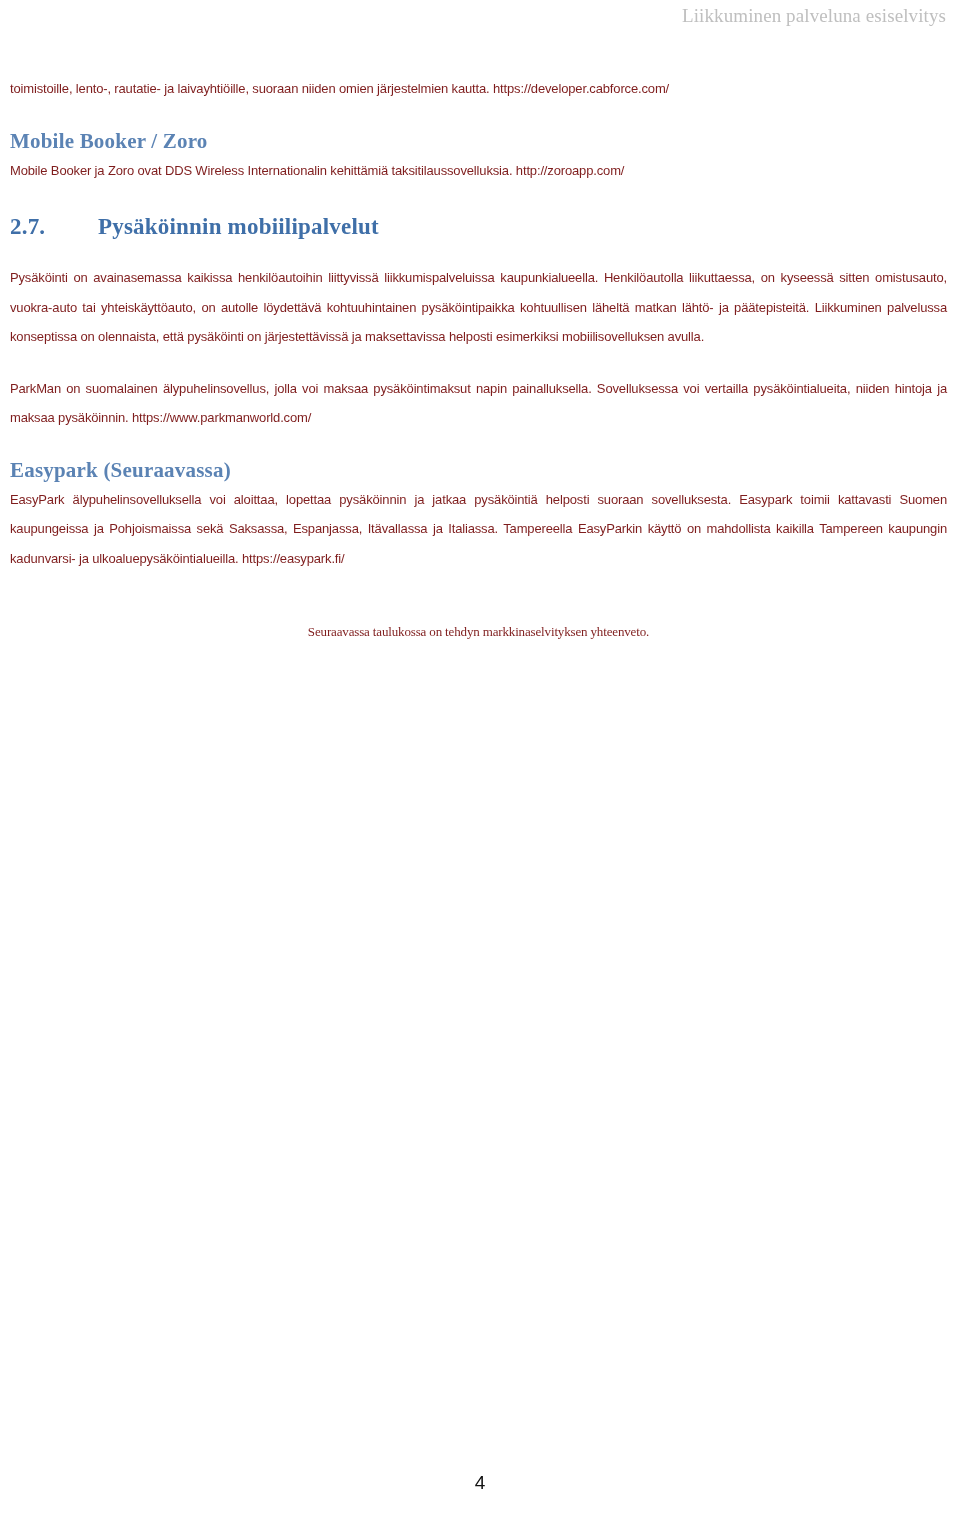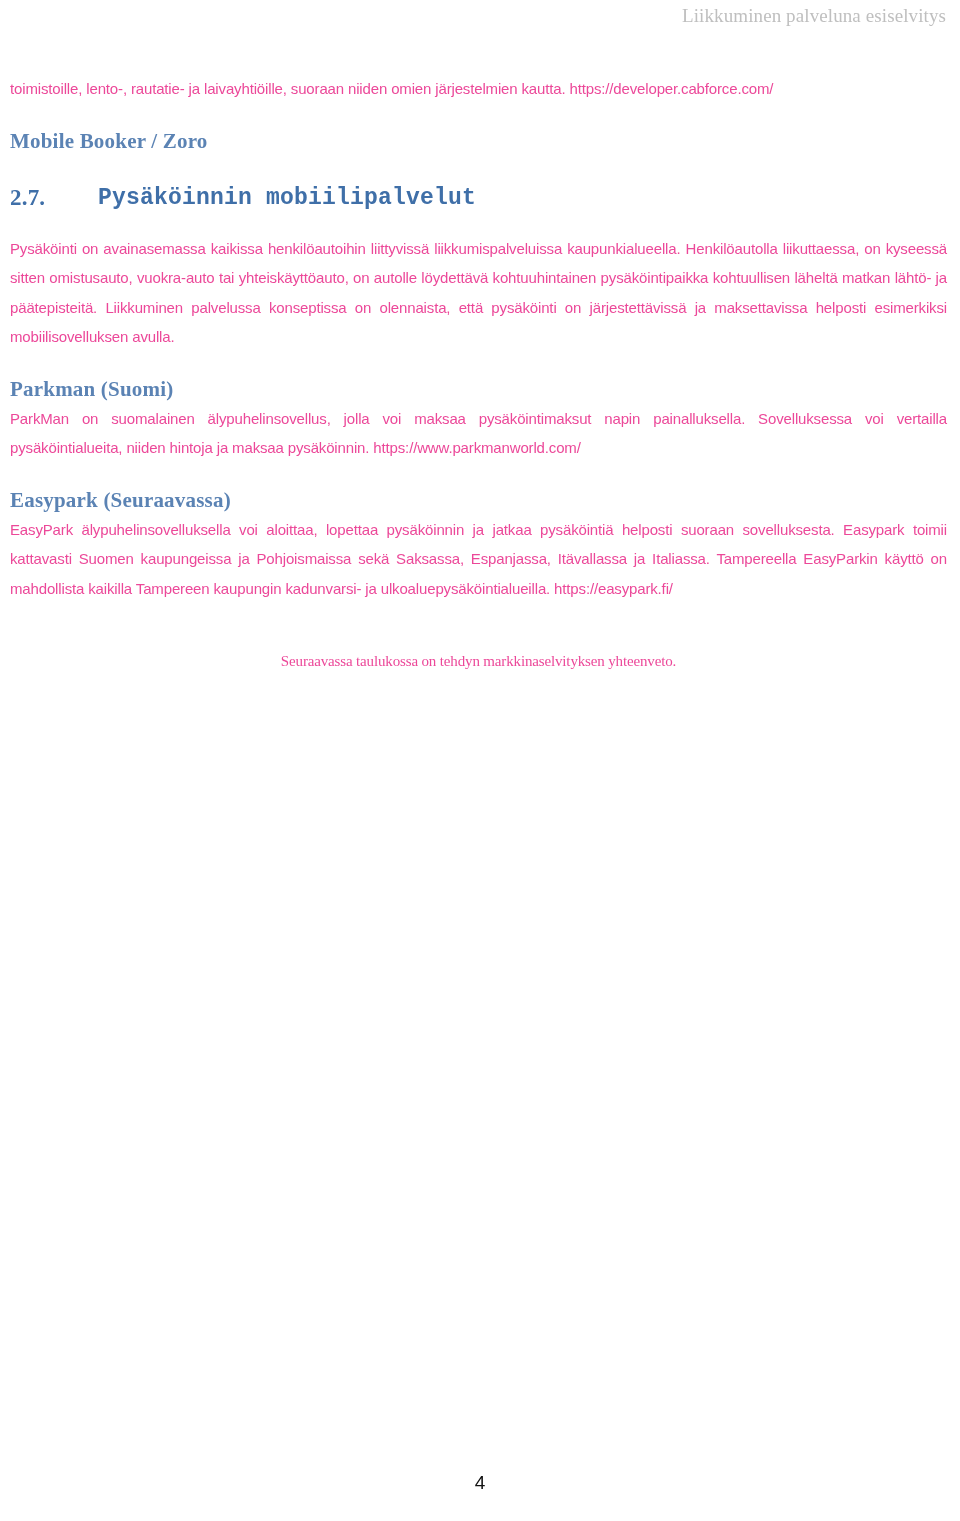--- a/index.html
+++ b/index.html
@@ -42,23 +42,23 @@
   .content {
     position: absolute;
     left: 10px;
     top: 74px;
     width: 937px;
   }
 
   p.body {
     margin: 0;
     font-family: "Liberation Sans", sans-serif;
-    font-size: 15px;
+    font-size: 13px;
     line-height: 29.5px;
-    color: #ec4899;
+    color: #7f1d1d;
     text-align: justify;
     text-justify: inter-word;
     letter-spacing: -0.15px;
   }
   p.body.nojust { text-align: center; font-family: Liberation Serif, serif; }
 
   
   h3.subhead {
     margin: 0;
     font-family: "Liberation Serif", serif;
@@ -79,21 +79,21 @@
     color: #3f6fa8;
     letter-spacing: 0.2px;
     display: flex;
     align-items: center;
   }
   h2.section .num {
     display: inline-block;
     width: 88px;
     flex: 0 0 88px;
   }
-  h2.section .ttl { display: inline-block; font-family: Liberation Mono, monospace; }
+  h2.section .ttl { display: inline-block; }
   .sp-18 { height: 18px; }
   .sp-20 { height: 20px; }
   .sp-22 { height: 22px; }
   .sp-26 { height: 26px; }
 
   
   .page-number {
     position: absolute;
     left: 0;
     right: 0;
@@ -113,35 +113,35 @@
   <div class="doc-header">Liikkuminen palveluna esiselvitys</div>
 
   <div class="content">
 
     <p class="body">toimistoille, lento-, rautatie- ja laivayhtiöille, suoraan niiden omien järjestelmien kautta. https://developer.cabforce.com/</p>
 
     <div class="sp-22"></div>
 
     <h3 class="subhead">Mobile Booker / Zoro</h3>
 
+    <p class="body">Mobile Booker ja Zoro ovat DDS Wireless Internationalin kehittämiä taksitilaussovelluksia. http://zoroapp.com/</p>
 
     <div class="sp-26"></div>
 
     <h2 class="section">
       <span class="num">2.7.</span>
       <span class="ttl">Pysäköinnin mobiilipalvelut</span>
     </h2>
 
     <div class="sp-20"></div>
 
     <p class="body">Pysäköinti on avainasemassa kaikissa henkilöautoihin liittyvissä liikkumispalveluissa kaupunkialueella. Henkilöautolla liikuttaessa, on kyseessä sitten omistusauto, vuokra-auto tai yhteiskäyttöauto, on autolle löydettävä kohtuuhintainen pysäköintipaikka kohtuullisen läheltä matkan lähtö- ja päätepisteitä. Liikkuminen palvelussa konseptissa on olennaista, että pysäköinti on järjestettävissä ja maksettavissa helposti esimerkiksi mobiilisovelluksen avulla.</p>
 
     <div class="sp-22"></div>
 
-    <h3 class="subhead">Parkman (Suomi)</h3>
 
     <p class="body">ParkMan on suomalainen älypuhelinsovellus, jolla voi maksaa pysäköintimaksut napin painalluksella. Sovelluksessa voi vertailla pysäköintialueita, niiden hintoja ja maksaa pysäköinnin. https://www.parkmanworld.com/</p>
 
     <div class="sp-22"></div>
 
     <h3 class="subhead">Easypark (Seuraavassa)</h3>
 
     <p class="body">EasyPark älypuhelinsovelluksella voi aloittaa, lopettaa pysäköinnin ja jatkaa pysäköintiä helposti suoraan sovelluksesta. Easypark toimii kattavasti Suomen kaupungeissa ja Pohjoismaissa sekä Saksassa, Espanjassa, Itävallassa ja Italiassa. Tampereella EasyParkin käyttö on mahdollista kaikilla Tampereen kaupungin kadunvarsi- ja ulkoaluepysäköintialueilla. https://easypark.fi/</p>
 
     <div class="sp-26"></div>

